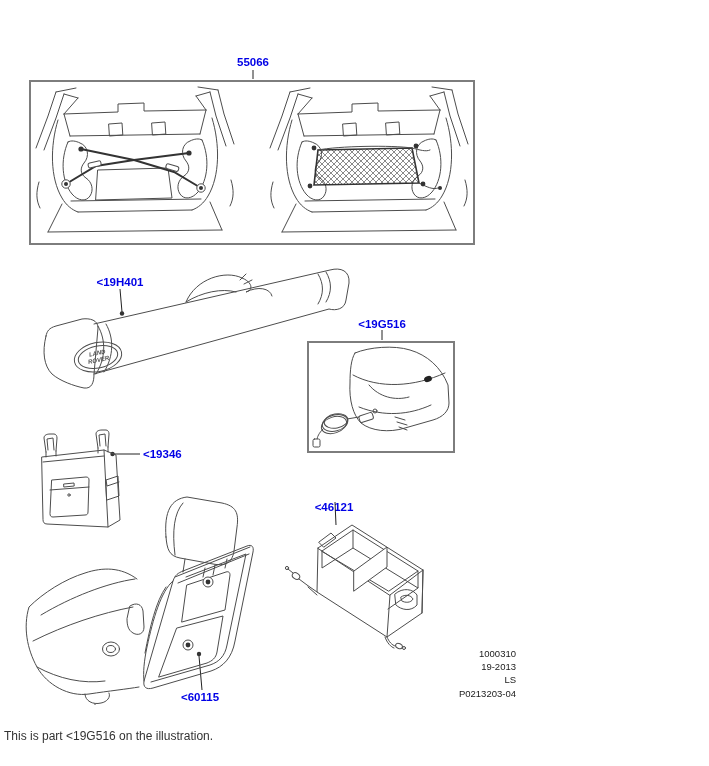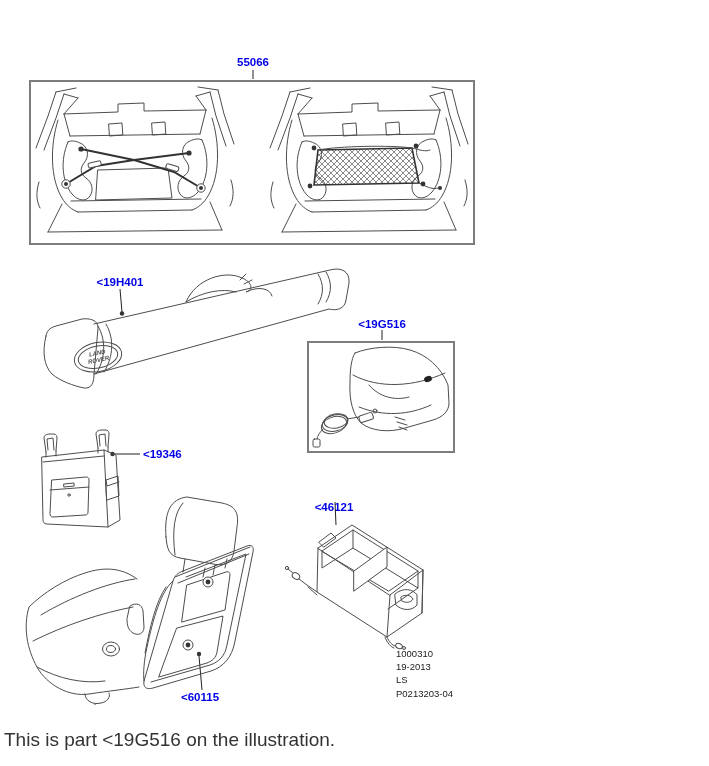--- a/index.html
+++ b/index.html
@@ -5,24 +5,24 @@
   html,body{margin:0;padding:0;background:#ffffff;}
   .page{position:relative;width:587px;height:766px;background:#fff;overflow:hidden;
         font-family:"Liberation Sans", sans-serif;}
   .callout{position:absolute;color:#0000e6;font-weight:bold;font-size:11.5px;
            line-height:12px;white-space:nowrap;cursor:pointer;}
   .callout.centered{transform:translateX(-50%);}
   .frame{position:absolute;border:2px solid #7d7d7d;background:transparent;}
   .illus{position:absolute;}
   .ln{stroke:#4d4d4d;fill:none;stroke-width:1;stroke-linecap:round;stroke-linejoin:round;}
   .ln2{stroke:#333;fill:none;stroke-width:2;stroke-linecap:round;}
-  .plate{position:absolute;left:396px;top:647px;width:120px;text-align:left;
+  .plate{position:absolute;left:396px;top:647px;width:120px;text-align:right;
          font-size:9.5px;line-height:13.2px;color:#1a1a1a;}
   .copyright{position:absolute;left:180px;top:702px;font-size:9.5px;color:#1a1a1a;white-space:nowrap;}
-  .note{position:absolute;left:4px;top:729px;font-size:19px;color:#333;white-space:nowrap;}
+  .note{position:absolute;left:4px;top:729px;font-size:12px;color:#333;white-space:nowrap;}
   svg{display:block;}
 </style>
 </head>
 <body>
 
 <div class="page">
 
   <div class="callout centered" style="left:253px;top:56px">55066</div>
   <div class="callout centered" style="left:120px;top:276px">&lt;19H401</div>
   <div class="callout centered" style="left:382px;top:318px">&lt;19G516</div>

